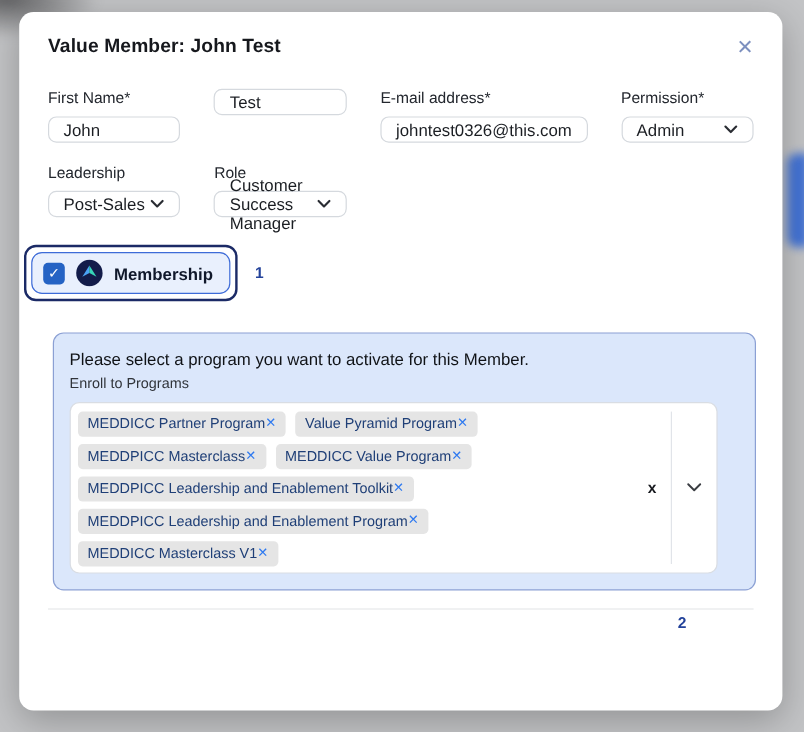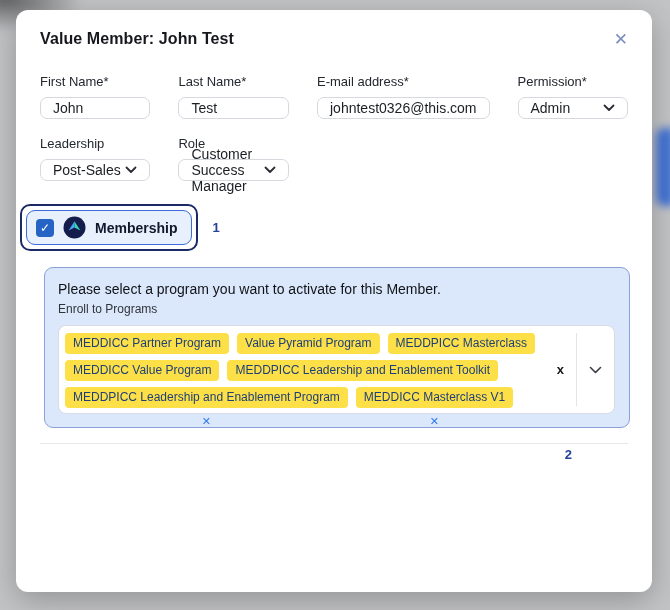--- a/index.html
+++ b/index.html
@@ -52,35 +52,35 @@
     width: 18px; height: 18px; background: #2563c4; border-radius: 4px;
     display: flex; align-items: center; justify-content: center;
     color: #fff; font-size: 12px; cursor: pointer;
   }
   .logo-circle svg { display: block; }
   .membership-label { font-size: 14px; font-weight: 700; color: #10182b; }
   .step-num { font-size: 13px; font-weight: 700; color: #23429a; margin-left: 14px; }
 
   
   .programs-panel {
-    margin-top: 16px; margin-left: 4px; margin-right: -2px;
+    margin-top: 26px; margin-left: 4px; margin-right: -2px;
     background: #dbe7fb; border: 1.5px solid #8ba0d4; border-radius: 9px;
-    padding: 13px 14px 13px 13px;
+    padding: 13px 31px 13px 13px;
   }
   .panel-instruction { font-size: 14px; color: #101317; margin-bottom: 5px; }
   .panel-sublabel { font-size: 12px; color: #30343a; margin-bottom: 9px; }
   .multiselect {
     background: #fff; border: 1px solid #d9dde3; border-radius: 8px;
     display: flex; align-items: stretch; padding: 5px 0 5px 6px; min-height: 78px;
   }
   .tags-wrap { display: flex; flex-wrap: wrap; gap: 6px 8px; width: 536px; align-content: flex-start; padding-top: 2px; }
   .tag {
-    display: inline-flex; align-items: center; gap: 12px;
-    background: #fde047; border-radius: 4px; padding: 3px 8px 4px 8px;
-    font-size: 12px; color: #1f3f77; white-space: nowrap; height: 21px; flex-direction: column;
+    display: inline-flex; align-items: center; gap: 0;
+    background: #e5e5e5; border-radius: 4px; padding: 3px 8px 4px 8px;
+    font-size: 12px; color: #1f3f77; white-space: nowrap; height: 21px;
   }
   .tag-x { color: #2f7af0; font-size: 11px; font-weight: 400; cursor: pointer; line-height: 1; }
   .ms-controls { display: flex; align-items: center; margin-left: auto; }
   .ms-clear { font-size: 13px; font-weight: 700; color: #16181d; cursor: pointer; padding: 0 12px; }
   .ms-divider { width: 1px; align-self: stretch; background: #e1e4e9; margin: 2px 0; }
   .ms-chevron { padding: 0 12px; cursor: pointer; }
 
   
   .footer { margin-top: 15px; border-top: 1px solid #e7e8ea; position: relative; padding-top: 12px; }
   .footer .step-num.two { position: absolute; top: 3px; right: 56px; margin: 0; }
@@ -97,21 +97,20 @@
     <div class="modal-title">Value Member: John Test</div>
     <div class="close-x">✕</div>
   </div>
 
   <div class="form-grid">
     <div class="field">
       <div class="field-label">First Name*</div>
       <div class="text-input">John</div>
     </div>
     <div class="field">
-      <div class="field-label">Last Name*</div>
       <div class="text-input">Test</div>
     </div>
 
     <div class="field">
       <div class="field-label">E-mail address*</div>
       <div class="text-input">johntest0326@this.com</div>
     </div>
     <div class="field">
       <div class="field-label">Permission*</div>
       <div class="select">

